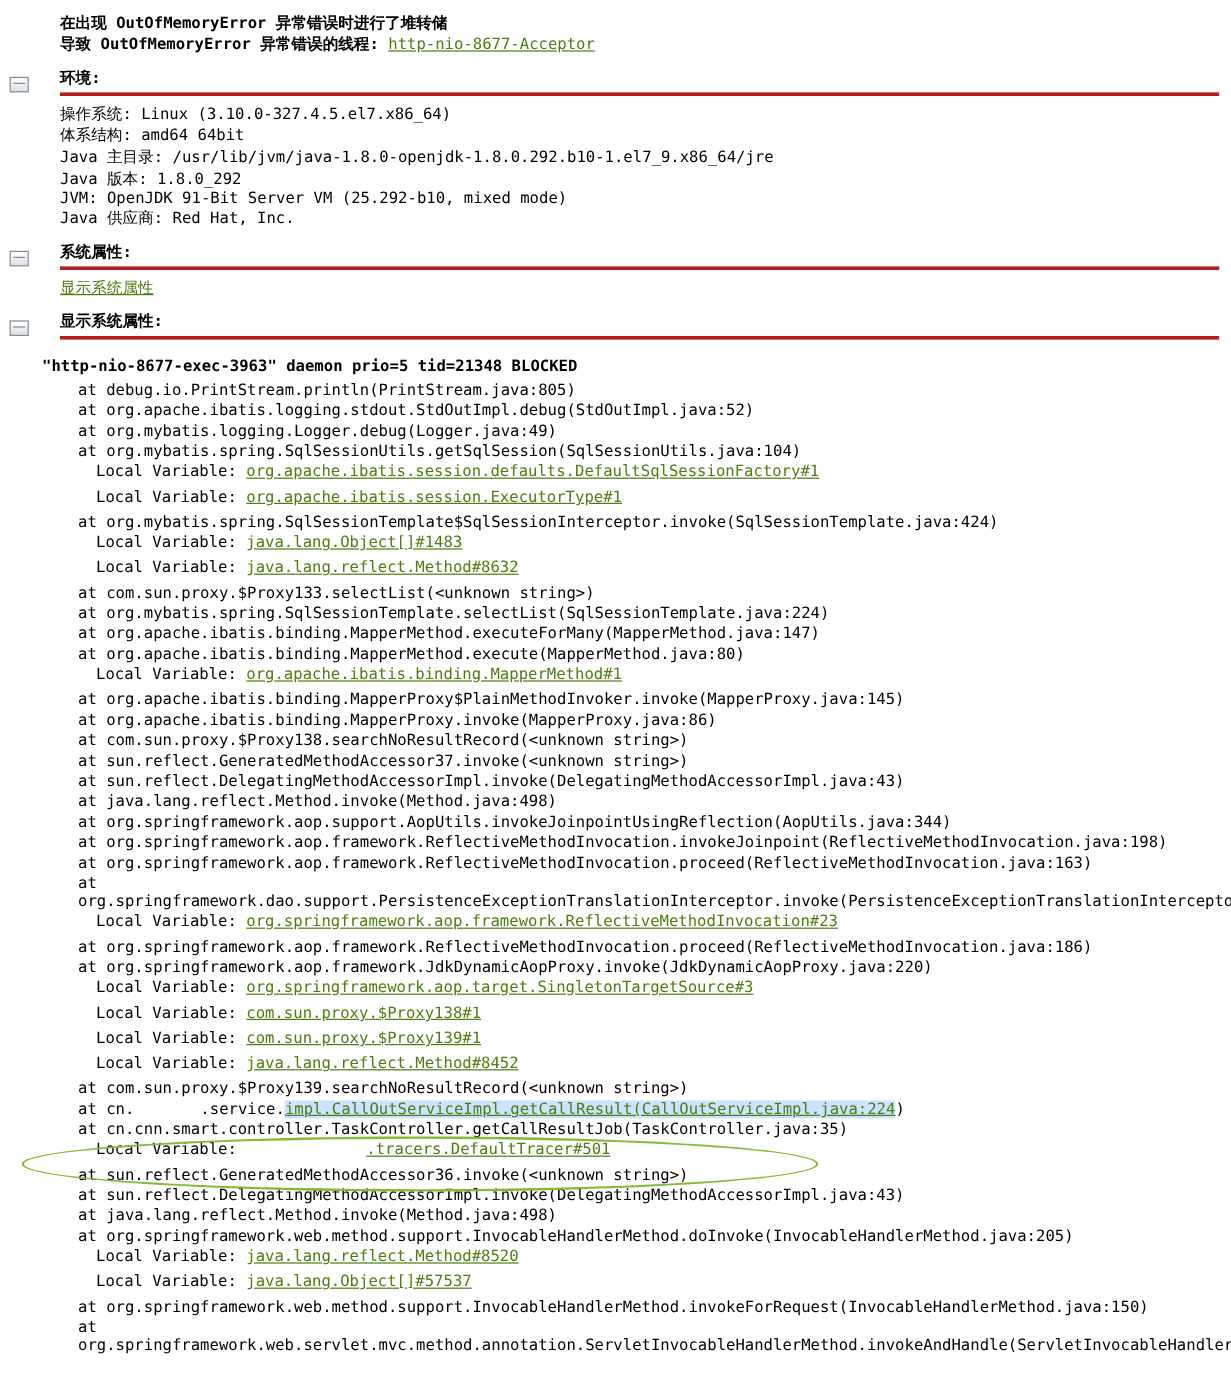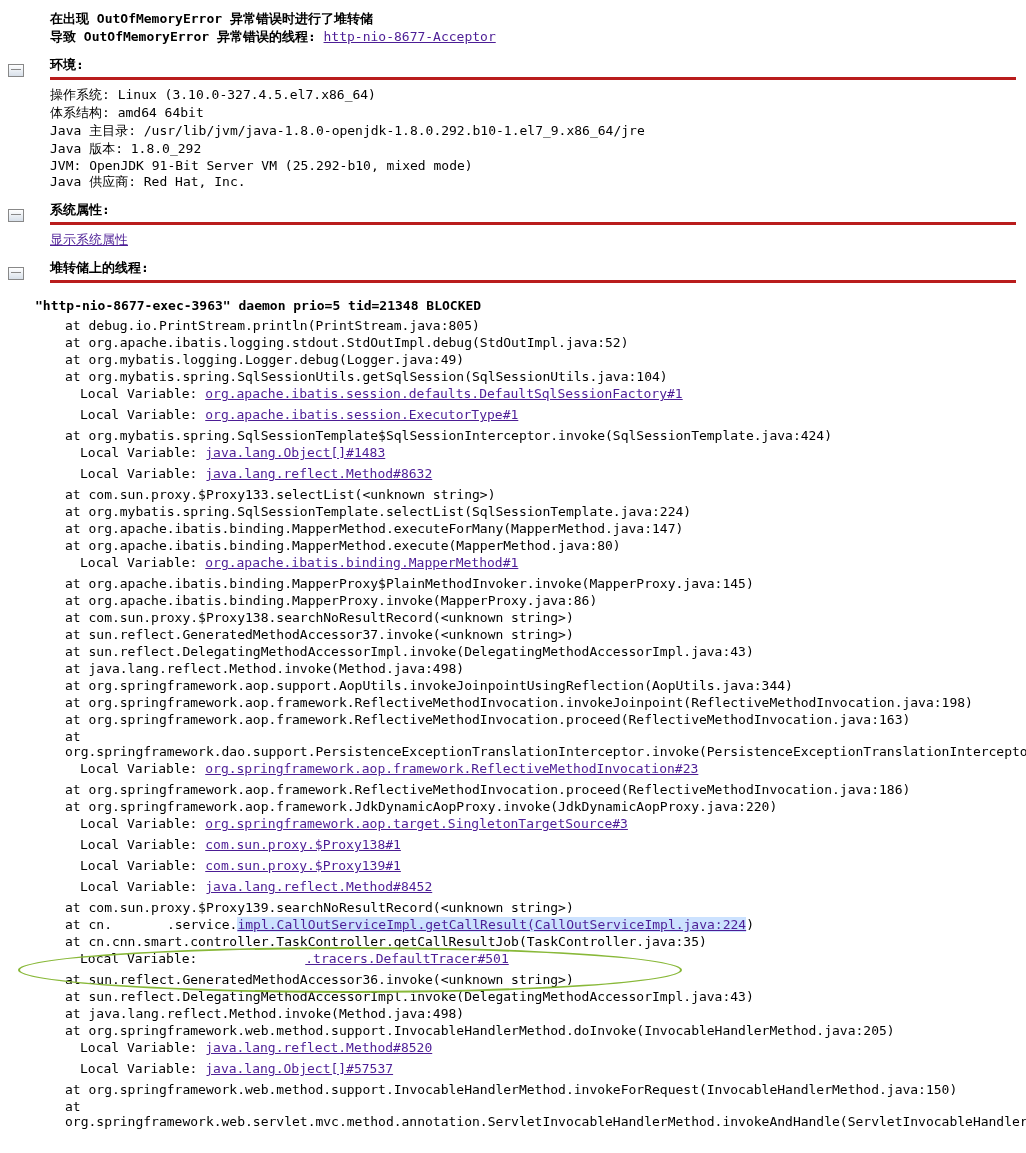--- a/index.html
+++ b/index.html
@@ -23,21 +23,21 @@
   }
   .section-icon::after { content: ""; display:block; height:3px; border-bottom:1px solid #888; margin:1px 2px;}
   .section-title {
     font-weight: bold;
     border-bottom: 3px solid #b91c1c;
     padding-bottom: 3px;
     margin-top: 10px;
     margin-bottom: 6px;
   }
   .topline { font-weight: bold; }
-  a { color: #4c1d95; text-decoration: underline; text-align: right; }
+  a { color: #4d7c0f; text-decoration: underline; text-align: right; }
   .mono { font-family: SimSun, monospace; }
   .kv-label { font-weight: normal; }
   .stack { margin-left: 0px; }
   .thread-title { font-weight: bold; margin-top: 15px; margin-bottom: 5px; margin-left:-15px;}
   .at-line { margin: 2px 0; padding-left: 15px; }
   .lv-line { margin: 2px 0 6px 0; padding-left: 30px; }
   .highlight { background: #cce2ff; }
   .oval {
     position: absolute;
     border: 2px solid #88b838;
@@ -70,21 +70,21 @@
   <div><span class="kv-label">Java 主目录:</span> <span>/usr/lib/jvm/java-1.8.0-openjdk-1.8.0.292.b10-1.el7_9.x86_64/jre</span></div>
   <div><span class="kv-label">Java 版本:</span> <span>1.8.0_292</span></div>
   <div><span class="kv-label">JVM:</span> <span>OpenJDK 91-Bit Server VM (25.292-b10, mixed mode)</span></div>
   <div><span class="kv-label">Java 供应商:</span> <span>Red Hat, Inc.</span></div>
 
   <div class="section-icon" style="margin-top:18px"></div>
   <div class="section-title">系统属性:</div>
   <a href="#">显示系统属性</a>
 
   <div class="section-icon" style="margin-top:18px"></div>
-  <div class="section-title">堆转储上的线程:</div>
+  <div class="section-title">显示系统属性:</div>
 
   <div class="stack">
     <div class="thread-title">"http-nio-8677-exec-3963" daemon prio=5 tid=21348 BLOCKED</div>
 
     <div class="at-line"><span>at </span><span>debug.io.PrintStream.println(PrintStream.java:805)</span></div>
 
     <div class="at-line"><span>at </span><span>org.apache.ibatis.logging.stdout.StdOutImpl.debug(StdOutImpl.java:52)</span></div>
     <div class="at-line"><span>at </span><span>org.mybatis.logging.Logger.debug(Logger.java:49)</span></div>
     <div class="at-line"><span>at </span><span>org.mybatis.spring.SqlSessionUtils.getSqlSession(SqlSessionUtils.java:104)</span></div>
     <div class="lv-line"><span>Local Variable: </span><a href="#">org.apache.ibatis.session.defaults.DefaultSqlSessionFactory#1</a></div>

